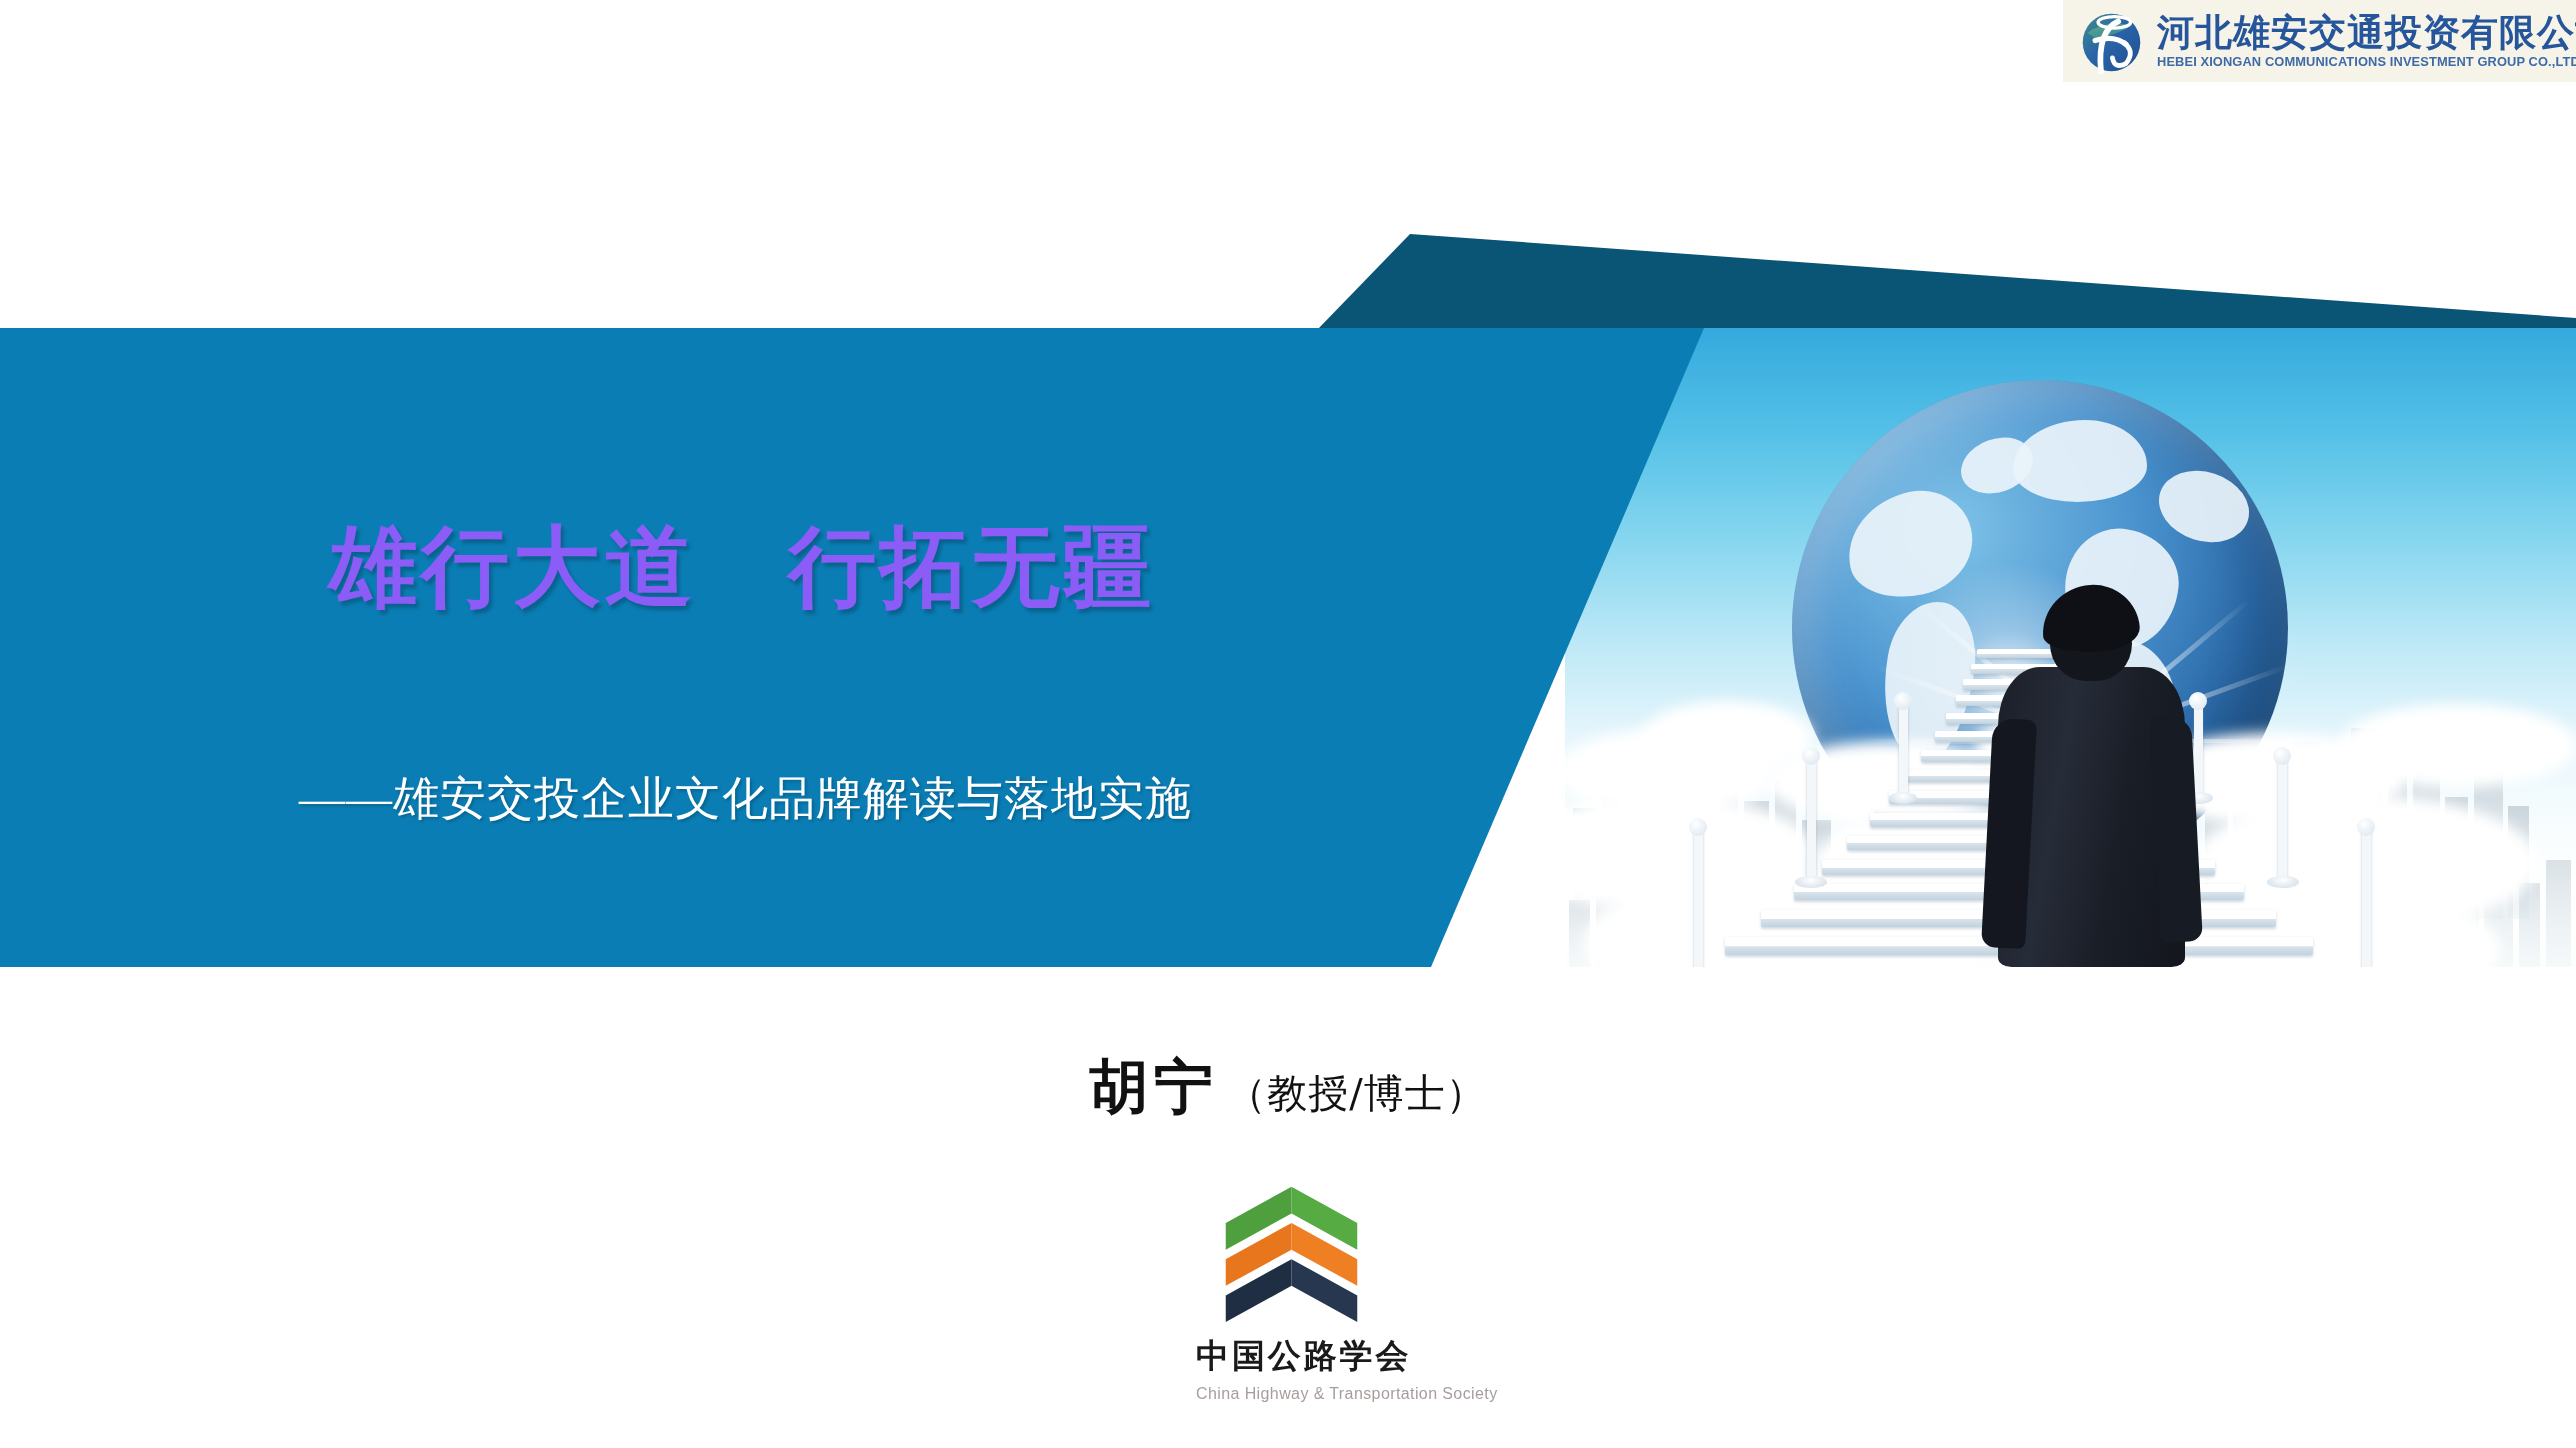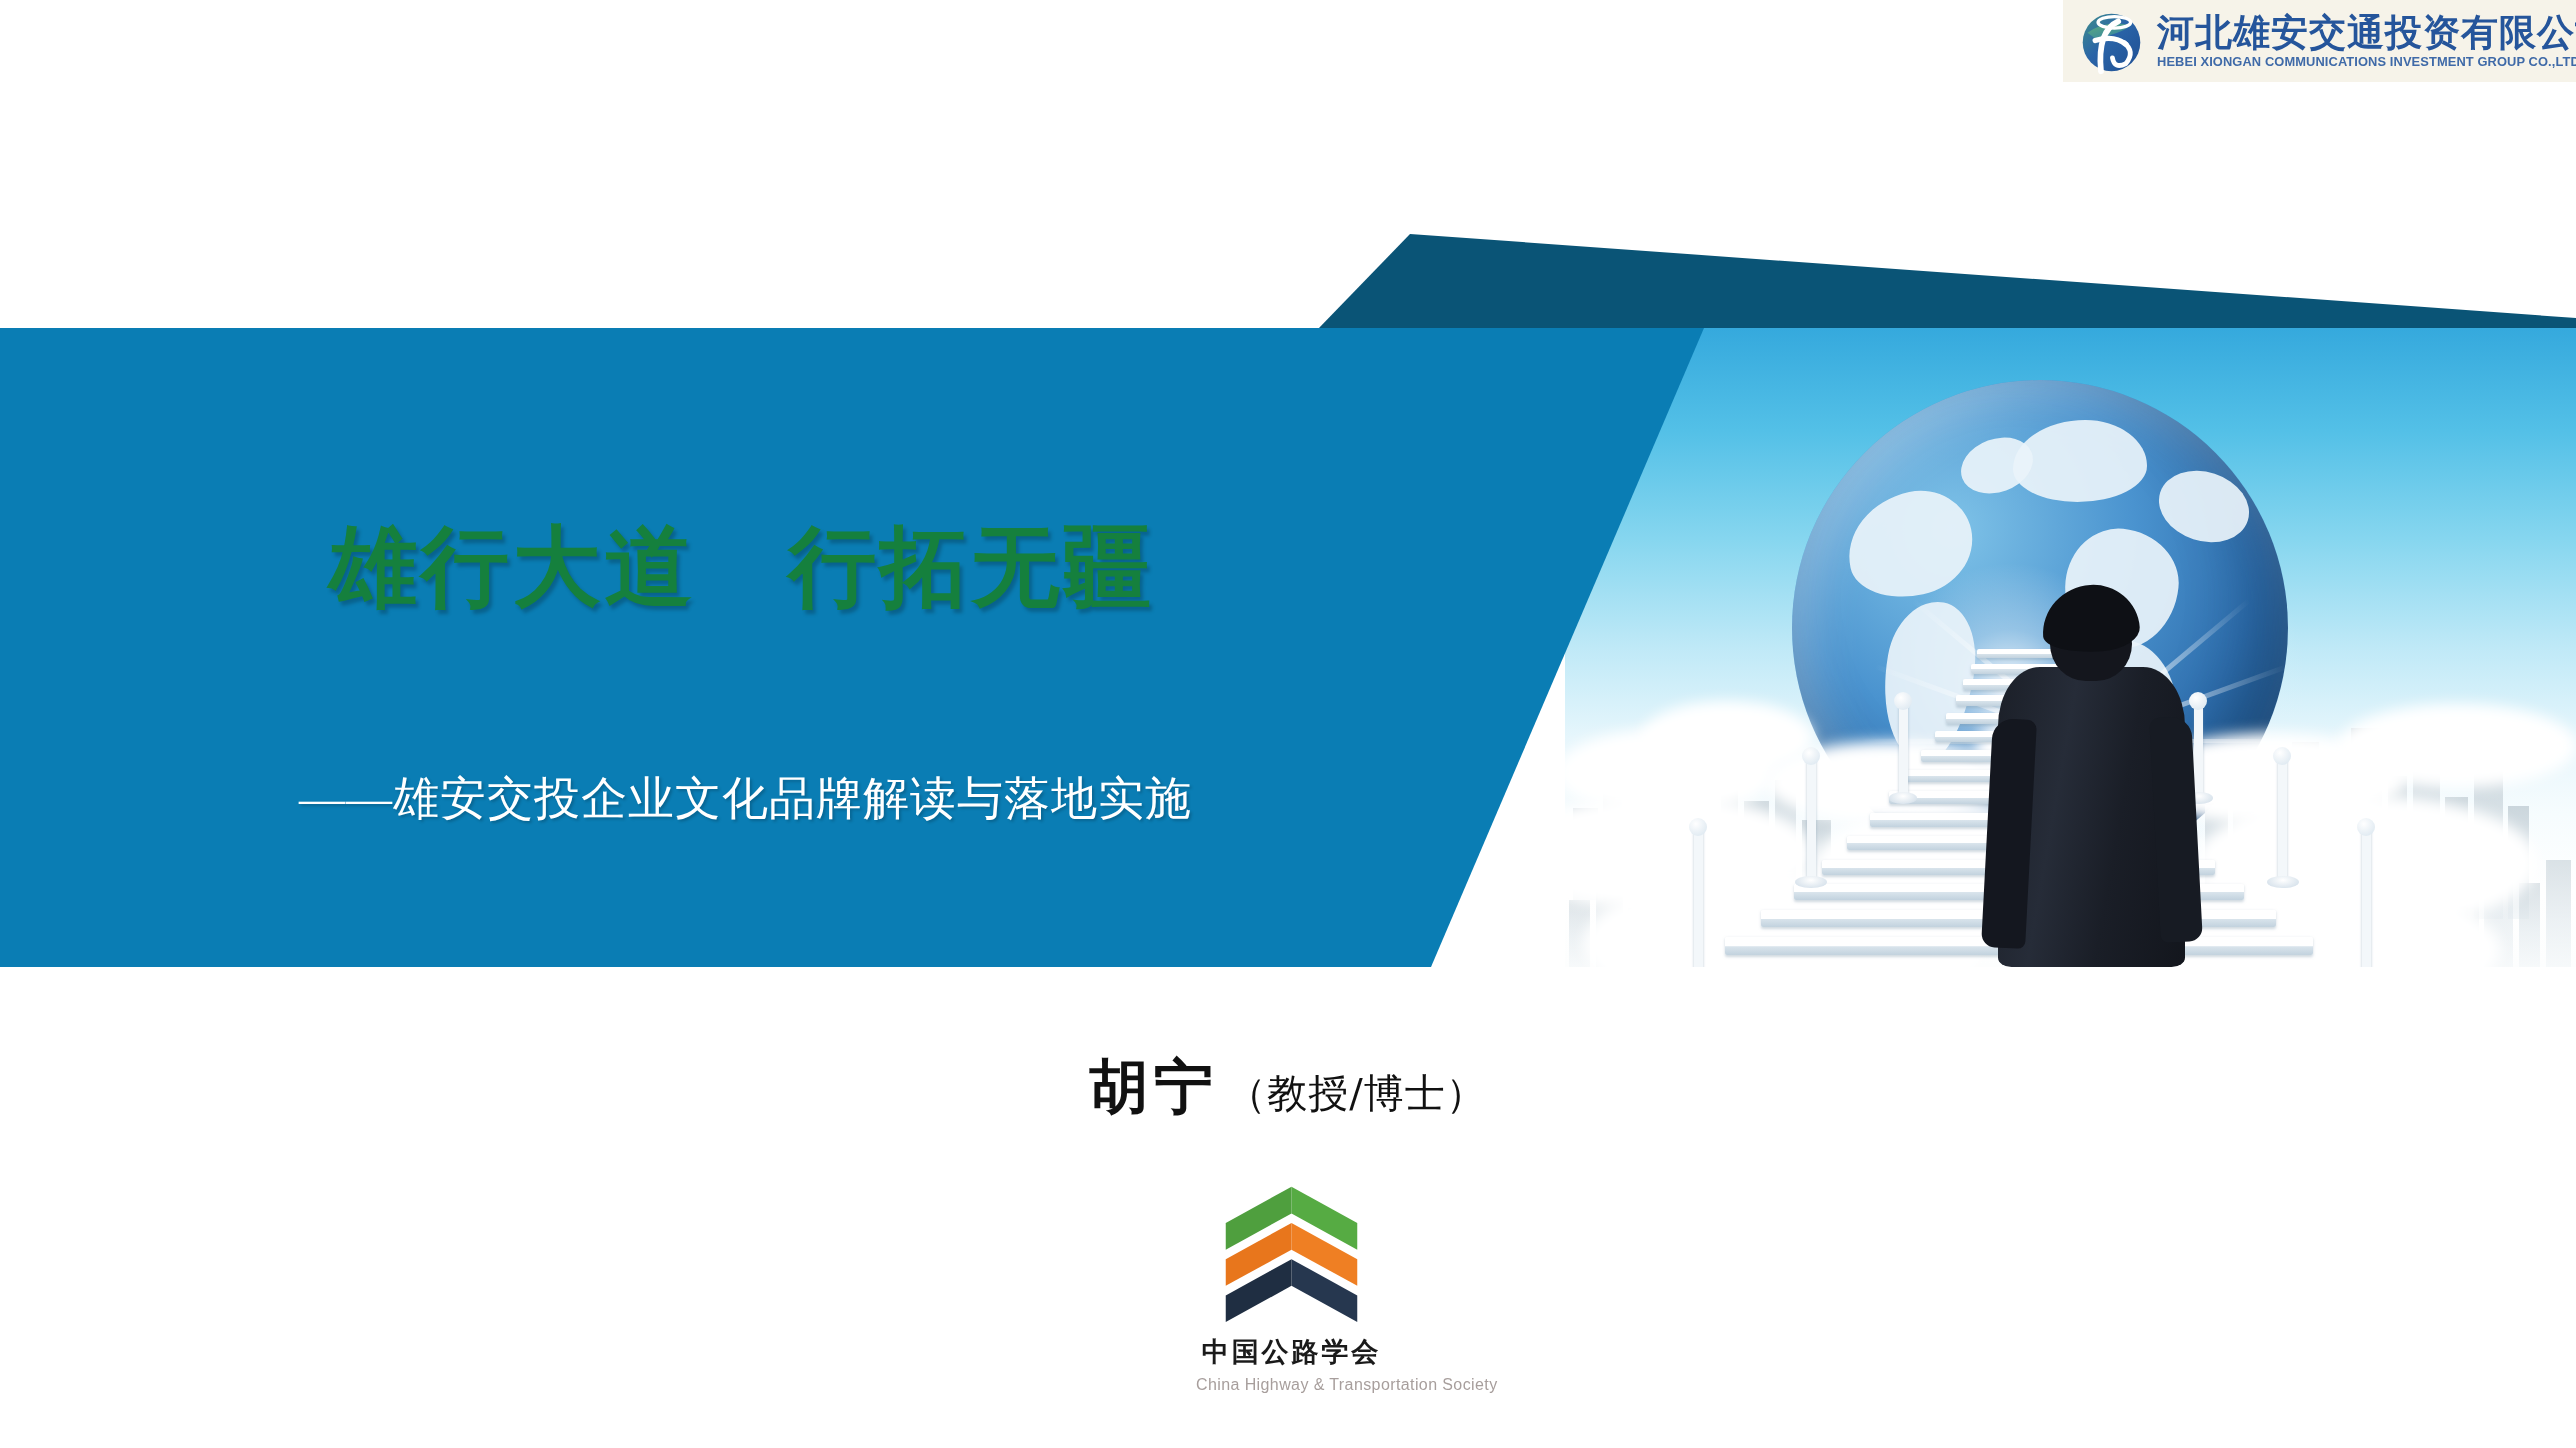--- a/index.html
+++ b/index.html
@@ -284,21 +284,21 @@
     clip-path: polygon(0 0, 1704px 0, 1431px 639px, 0 639px);
   }
 
   
   .title {
     position: absolute;
     left: 329px;
     top: 508px;
     font-size: 88px;
     font-weight: 700;
-    color: #15803d;
+    color: #8b5cf6;
     letter-spacing: 3.8px;
     white-space: nowrap;
     text-shadow: 2.9px 3.8px 3.8px rgba(0,0,0,0.22);
     font-family: "DejaVu Sans", "Liberation Sans", sans-serif;
     z-index: 5;
   }
   .subtitle {
     position: absolute;
     left: 299px;
     top: 768px;
@@ -344,21 +344,21 @@
     text-align: center;
   }
   .cube {
     position: relative;
     width: 143px;
     height: 143px;
     margin: 0 auto;
   }
   .society-cn {
     margin-top: 9.5px;
-    font-size: 27px;
+    font-size: 33px;
     font-weight: 700;
     color: #1a1a1a;
     letter-spacing: 2.9px;
     white-space: nowrap;
     font-family: Liberation Sans, sans-serif;
   }
   .society-en {
     margin-top: 6.7px;
     font-size: 16px;
     color: #a79e9c;

